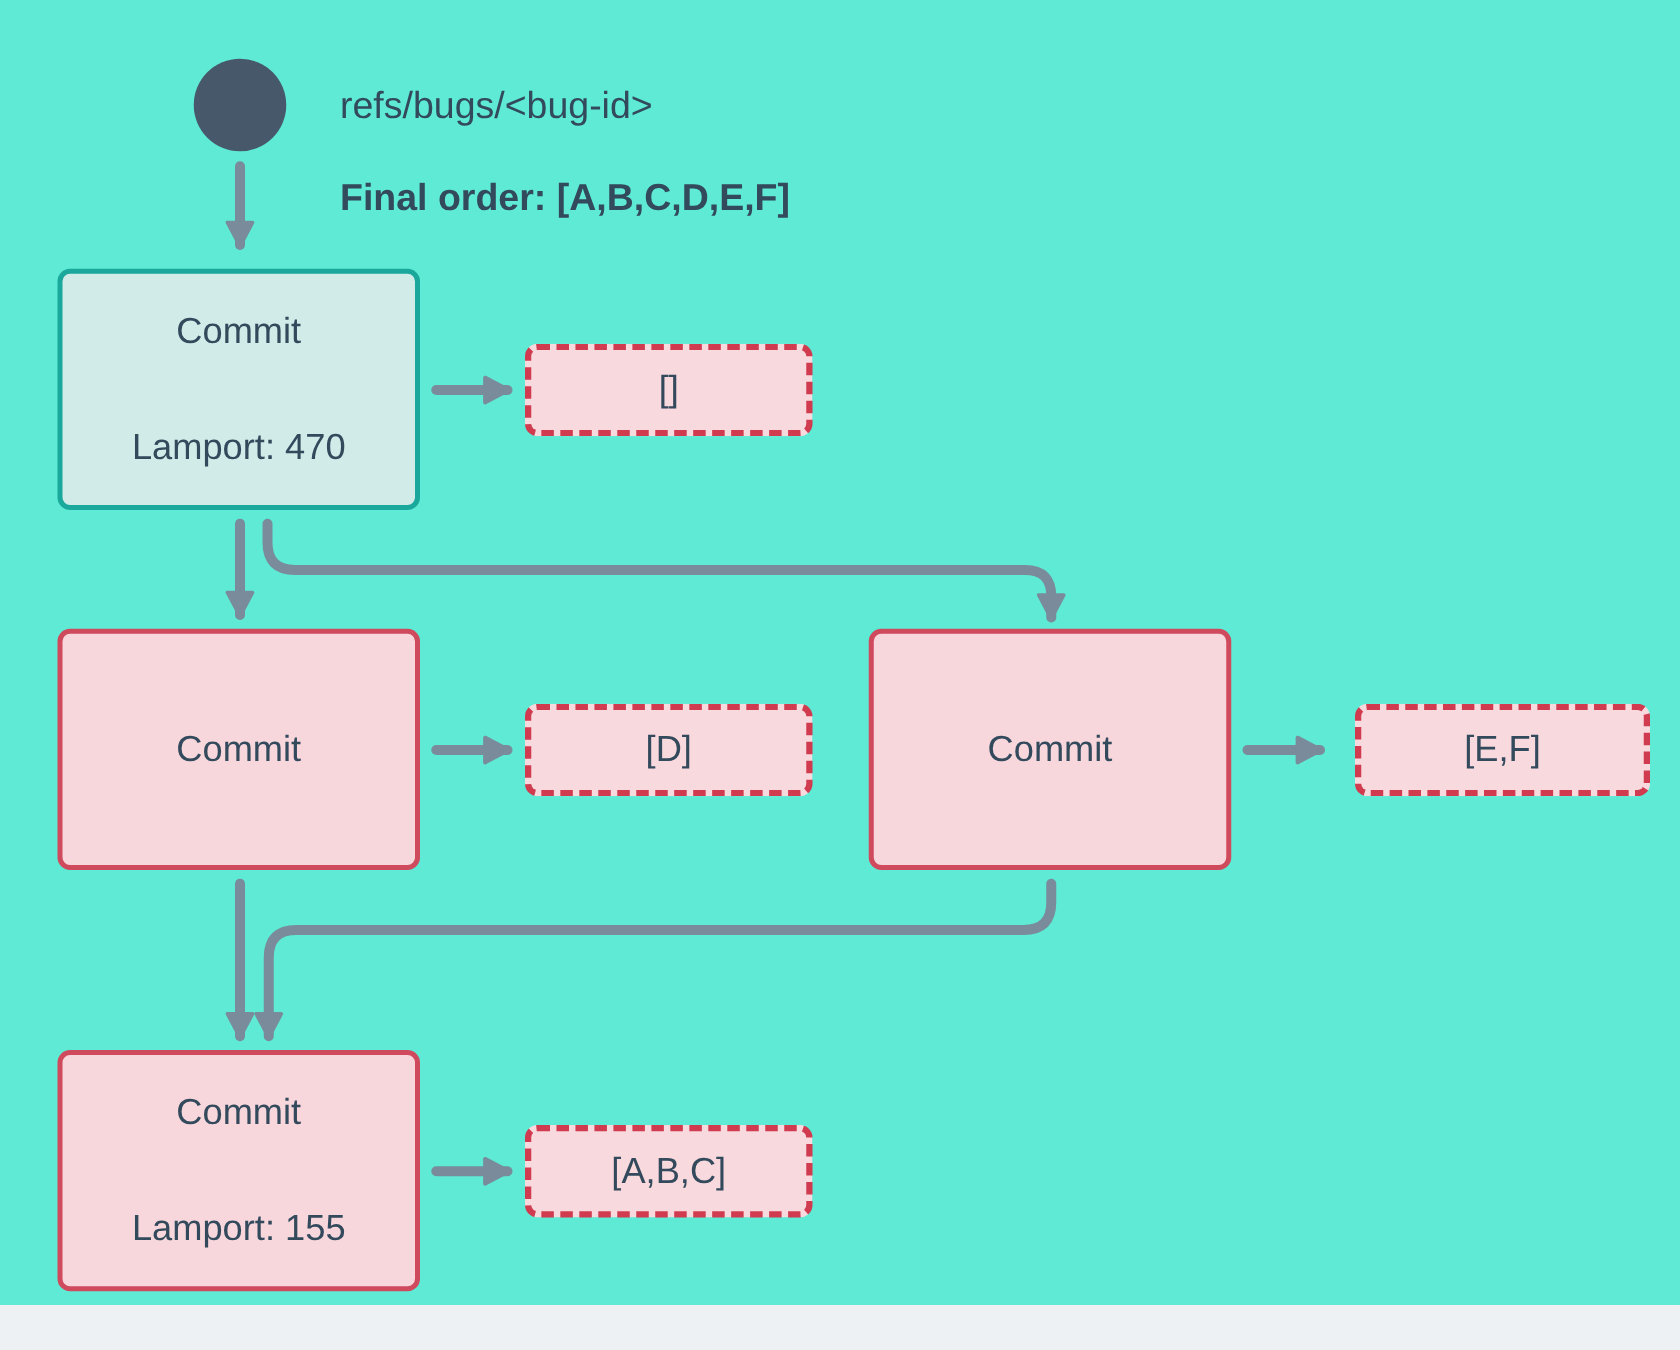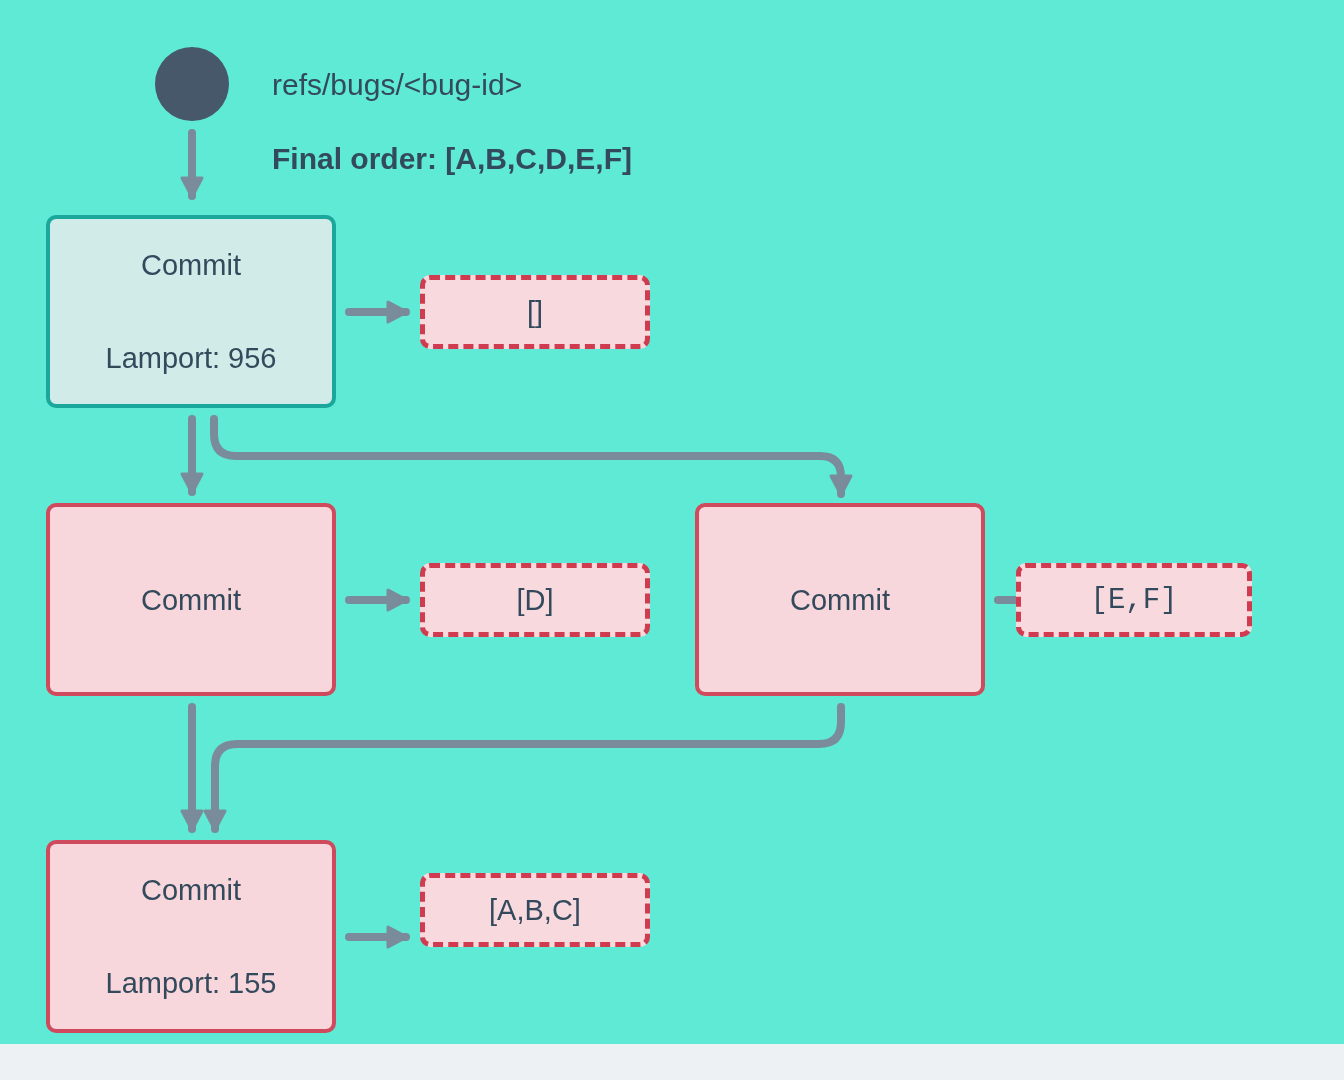--- a/index.html
+++ b/index.html
@@ -87,22 +87,22 @@
     justify-content: center;
     font-size: 29px;
     color: #33495c;
   }
   .pos-b1 { left: 46px;  top: 215px; }
   .pos-b2 { left: 46px;  top: 503px; }
   .pos-b3 { left: 695px; top: 503px; }
   .pos-b4 { left: 46px;  top: 840px; }
   .pos-p0 { left: 420px;  top: 275px; }
   .pos-p1 { left: 420px;  top: 563px; }
-  .pos-p2 { left: 1016px; top: 563px; width: 236px; font-family: Liberation Mono, monospace; }
-  .pos-p3 { left: 420px;  top: 873px; }
+  .pos-p2 { left: 1084px; top: 563px; width: 236px; }
+  .pos-p3 { left: 420px;  top: 900px; }
 </style>
 </head>
 <body>
 
 <div class="canvas">
 
   <svg class="edges" viewBox="0 0 1344 1080" xmlns="http://www.w3.org/2000/svg">
     <defs>
       <marker id="ah" viewBox="0 0 22 26" refX="20" refY="13" markerWidth="22" markerHeight="26" markerUnits="userSpaceOnUse" orient="auto">
         <path d="M2,3 L21,13 L2,23 Z" fill="#7a8b9b" stroke="#7a8b9b" stroke-width="3" stroke-linejoin="round"></path>
@@ -120,21 +120,21 @@
       <path d="M349,937 H406" marker-end="url(#ah)"></path>
     </g>
   </svg>
 
   <div class="ref-dot"></div>
   <div class="ref-label">refs/bugs/&lt;bug-id&gt;</div>
   <div class="final-order">Final order: [A,B,C,D,E,F]</div>
 
   <div class="commit commit-head pos-b1">
     <div>Commit</div>
-    <div>Lamport: 956</div>
+    <div>Lamport: 470</div>
   </div>
 
   <div class="commit commit-normal pos-b2">
     <div>Commit</div>
   </div>
 
   <div class="commit commit-normal pos-b3">
     <div>Commit</div>
   </div>
 

